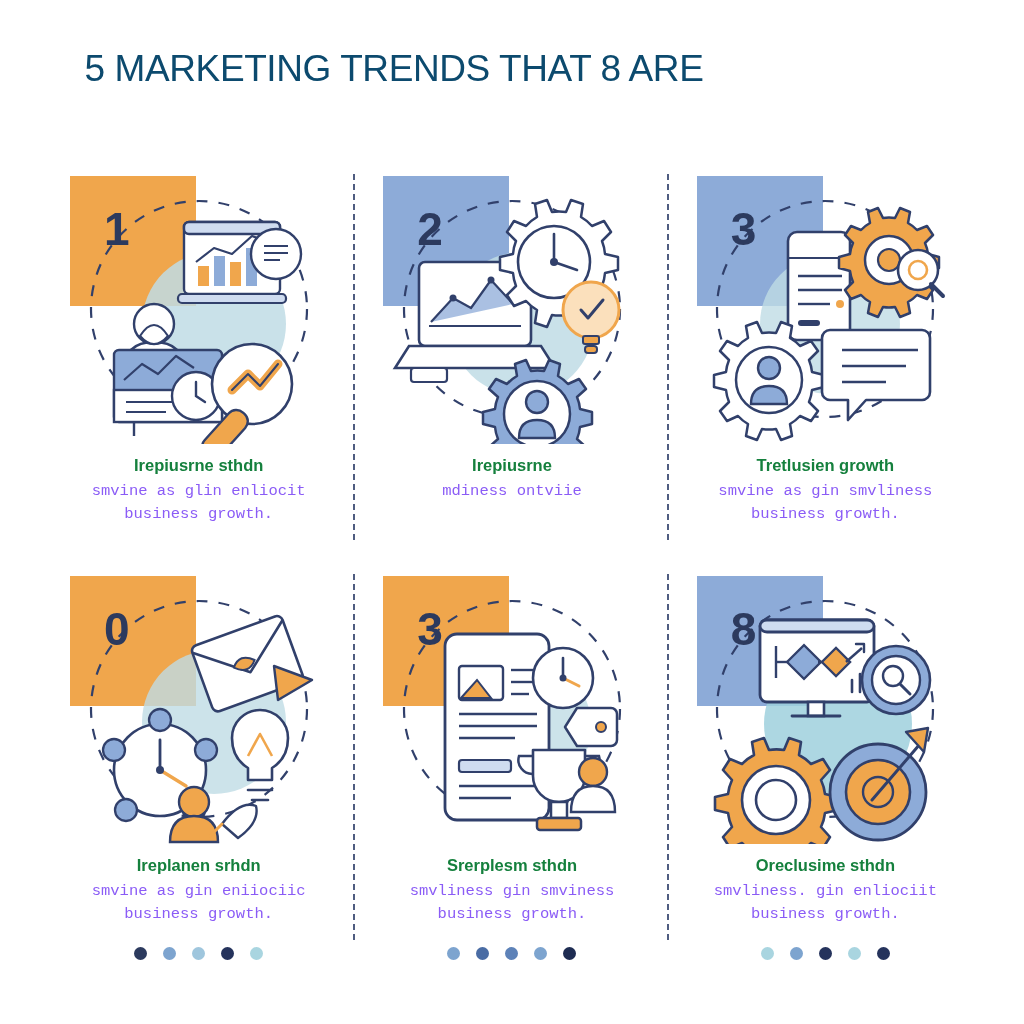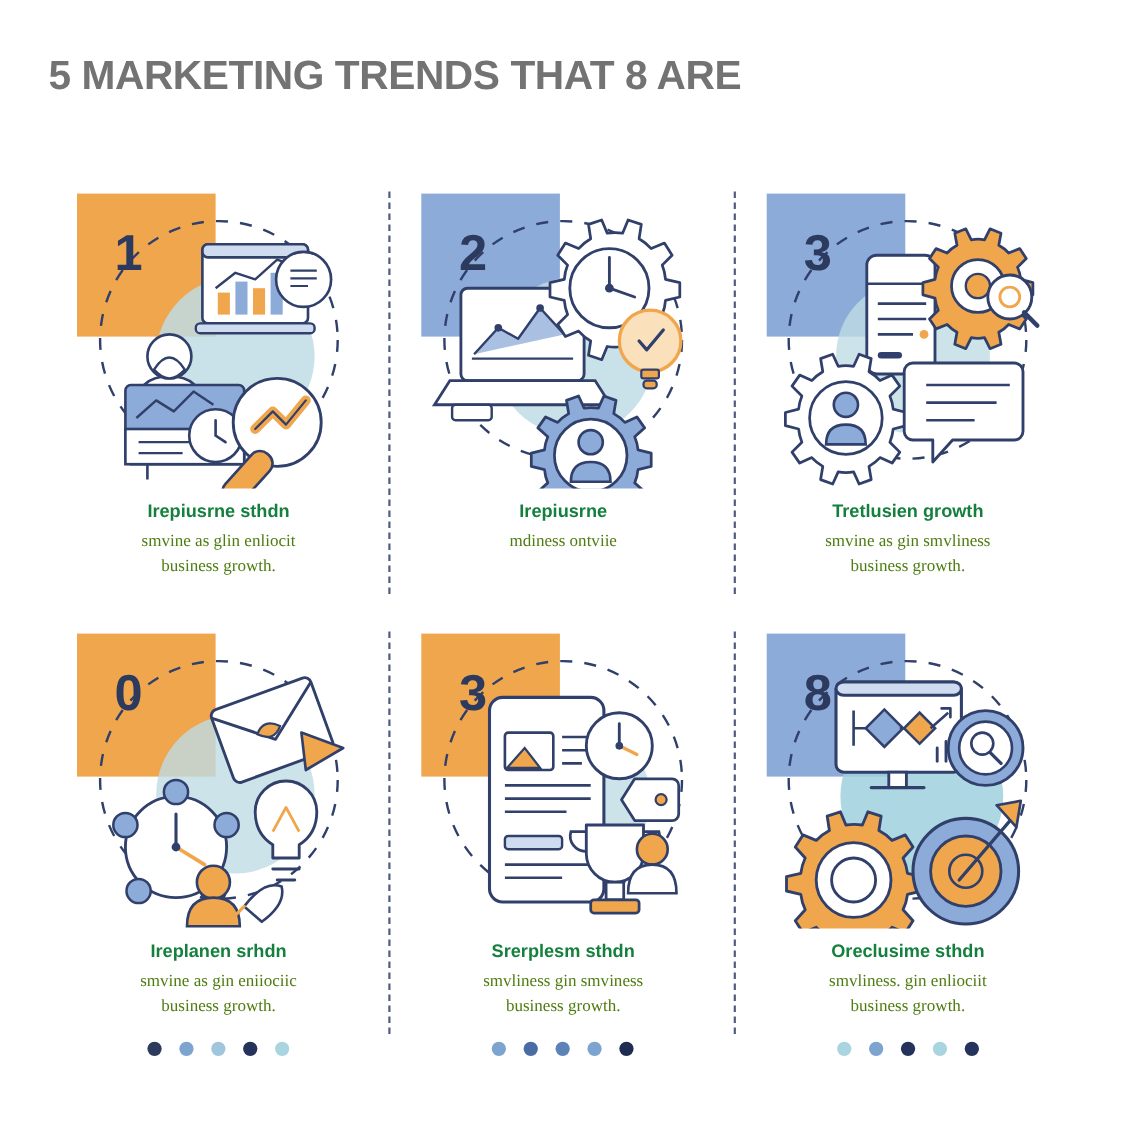--- a/index.html
+++ b/index.html
@@ -21,26 +21,27 @@
 
   
   #title-block {
     position: absolute;
     left: 44px;
     top: 44px;
     width: 700px;
   }
   .title-line {
     font-family: "Liberation Sans", sans-serif;
-    font-weight: bold;
+    font-weight: normal;
     font-size: 37px;
     line-height: 50px;
     letter-spacing: -0.4px;
-    color: #737373;
+    color: #0c4a6e;
     white-space: nowrap;
+    text-align: center;
   }
 
   
   #grid {
     position: absolute;
     left: 42px;
     top: 168px;
     width: 940px;
     height: 800px;
     display: grid;
@@ -114,25 +115,25 @@
   }
   .card-heading {
     font-family: "Liberation Sans", sans-serif;
     font-weight: bold;
     font-size: 16.5px;
     line-height: 22px;
     color: #15803d;
     margin-bottom: 4px;
   }
   .card-body {
-    font-family: Liberation Serif, serif;
+    font-family: Liberation Mono, monospace;
     font-weight: normal;
     font-size: 15.5px;
     line-height: 23px;
-    color: #4d7c0f;
+    color: #8b5cf6;
   }
 
   
   .dots {
     position: absolute;
     left: 0;
     right: 0;
     bottom: 8px;
     display: flex;
     justify-content: center;

